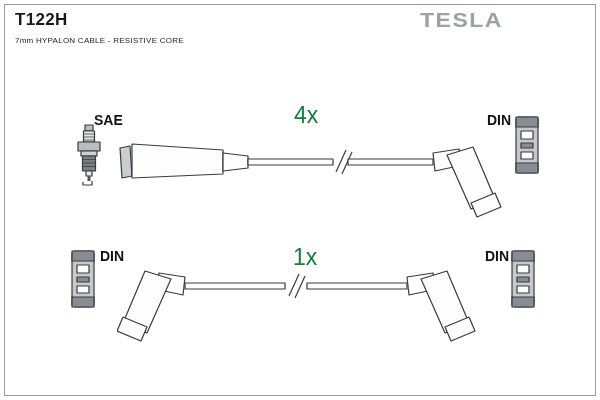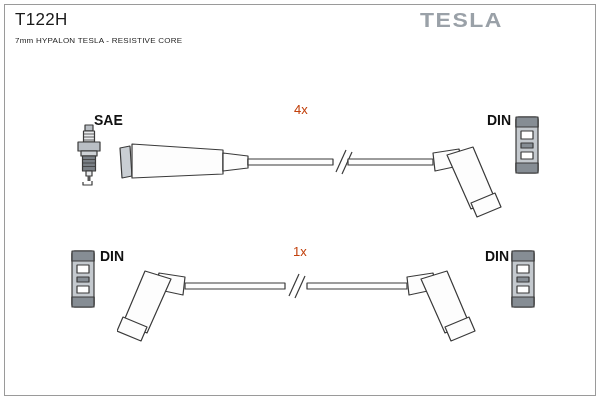--- a/index.html
+++ b/index.html
@@ -2,27 +2,27 @@
 <html style="--line: #3a3a3a; --brand-gray: #9aa1a8; --metal-gray: #b9bec4; --dark-gray: #7a8086;"><head>
 <meta charset="utf-8">
 <style>
   html,body{margin:0;padding:0}
   body{
     width:600px;height:400px;background:#ffffff;position:relative;overflow:hidden;
     font-family:"Liberation Sans",sans-serif;color:#1a1a1a;
   }
   .abs{position:absolute}
   .frame{position:absolute;inset:4px;border:1px solid #9a9a9a;pointer-events:none}
-  .title{left:15px;top:10px;font-size:17px;font-weight:normal;letter-spacing:.3px}
+  .title{left:15px;top:10px;font-size:17px;font-weight:bold;letter-spacing:.3px}
   .subtitle{left:15px;top:36px;font-size:8px;letter-spacing:.25px;color:#222}
   .brand{
     left:420px;top:8px;font-size:23px;font-weight:900;letter-spacing:1.5px;
     color:var(--brand-gray,#9aa1a8);transform:scaleY(.9);transform-origin:top left;
   }
-  .qty{font-size:13px;color:#c2410c}
+  .qty{font-size:23px;color:#15803d}
   .qty-top{left:294px;top:102px}
   .qty-bottom{left:293px;top:244px}
   .conn-label{font-size:14px;font-weight:bold;color:#111}
   .sae-label{left:94px;top:112px}
   .din-label-top-right{left:487px;top:112px}
   .din-label-bottom-left{left:100px;top:248px}
   .din-label-bottom-right{left:485px;top:248px}
   .plug{left:72px;top:124px}
   .din-top-right{left:512px;top:116px}
   .din-bottom-left{left:68px;top:250px}
@@ -31,21 +31,21 @@
   .cable-bottom{left:117px;top:252px}
   svg .ln{stroke:var(--line,#3a3a3a);stroke-width:1.2;stroke-linejoin:round}
   svg .thin{stroke:var(--line,#3a3a3a);stroke-width:.8}
 </style>
 </head>
 <body>
 
 <div class="frame"></div>
 
 <div class="abs title">T122H</div>
-<div class="abs subtitle">7mm HYPALON TESLA - RESISTIVE CORE</div>
+<div class="abs subtitle">7mm HYPALON CABLE - RESISTIVE CORE</div>
 <div class="abs brand">TESLA</div>
 
 <div class="abs qty qty-top">4x</div>
 <div class="abs conn-label sae-label">SAE</div>
 <div class="abs conn-label din-label-top-right">DIN</div>
 
 <svg class="abs plug" width="34" height="64" viewBox="0 0 34 64">
   <rect class="ln" x="13" y="1" width="8" height="6" fill="#b9bec4"></rect>
   <rect class="ln" x="11.5" y="7" width="11" height="11" fill="#e8eaec"></rect>
   <line class="thin" x1="11.5" y1="10" x2="22.5" y2="10"></line>

